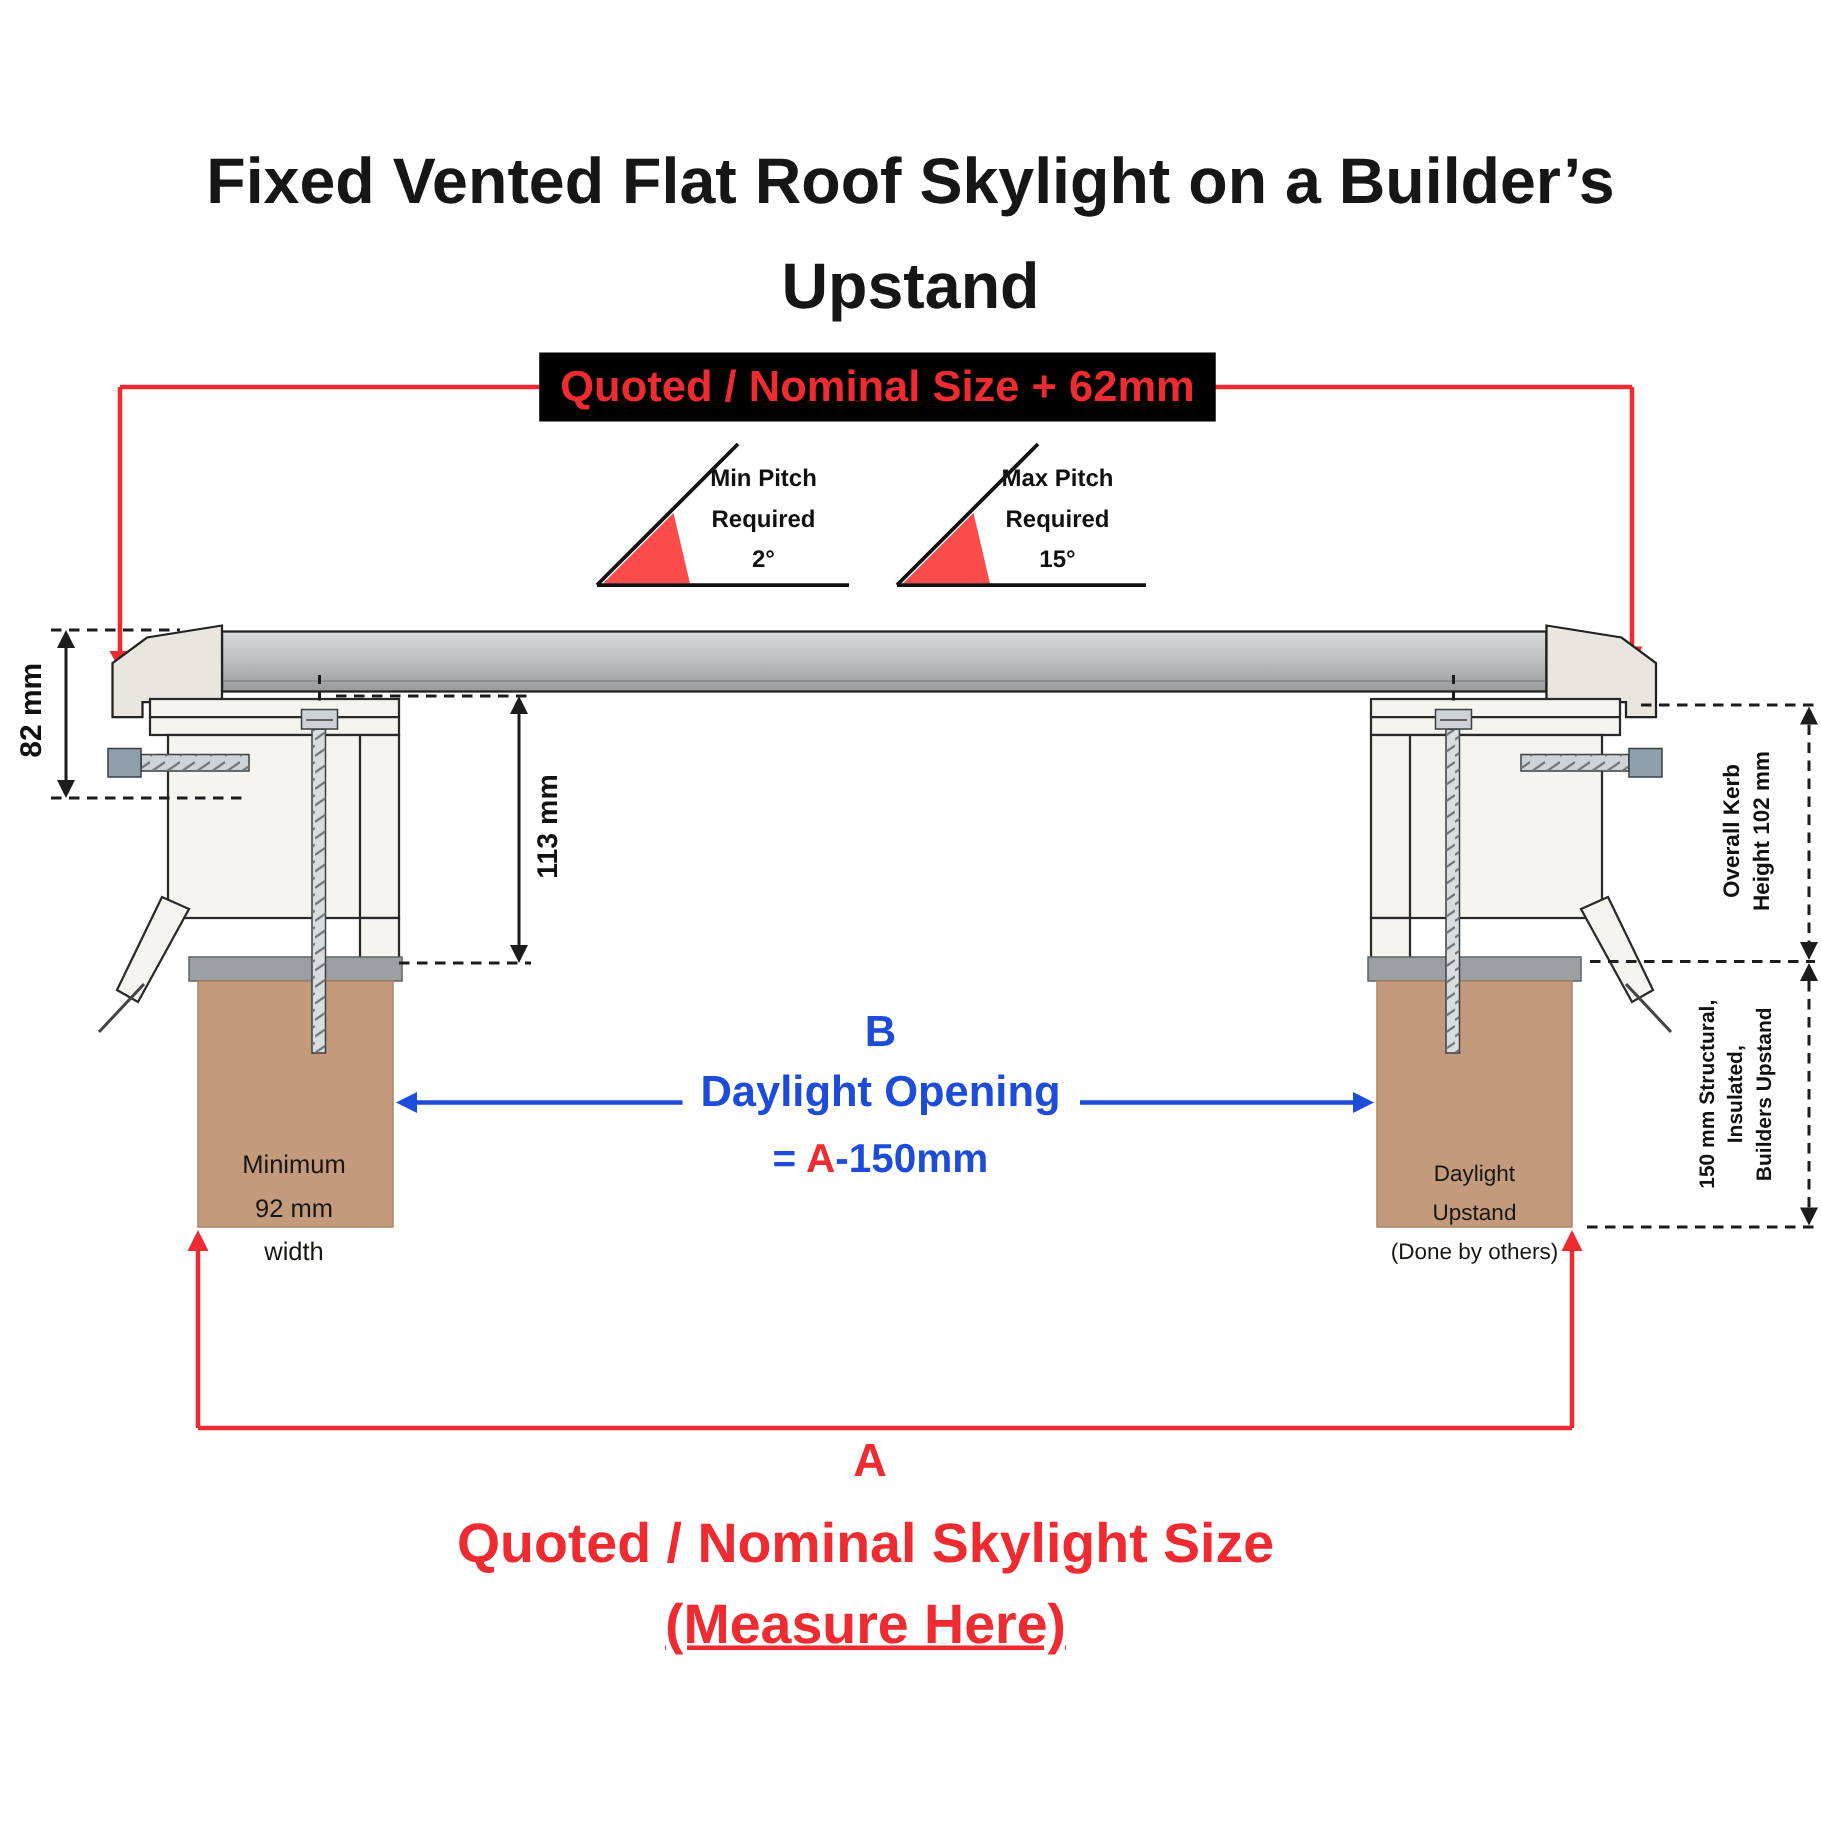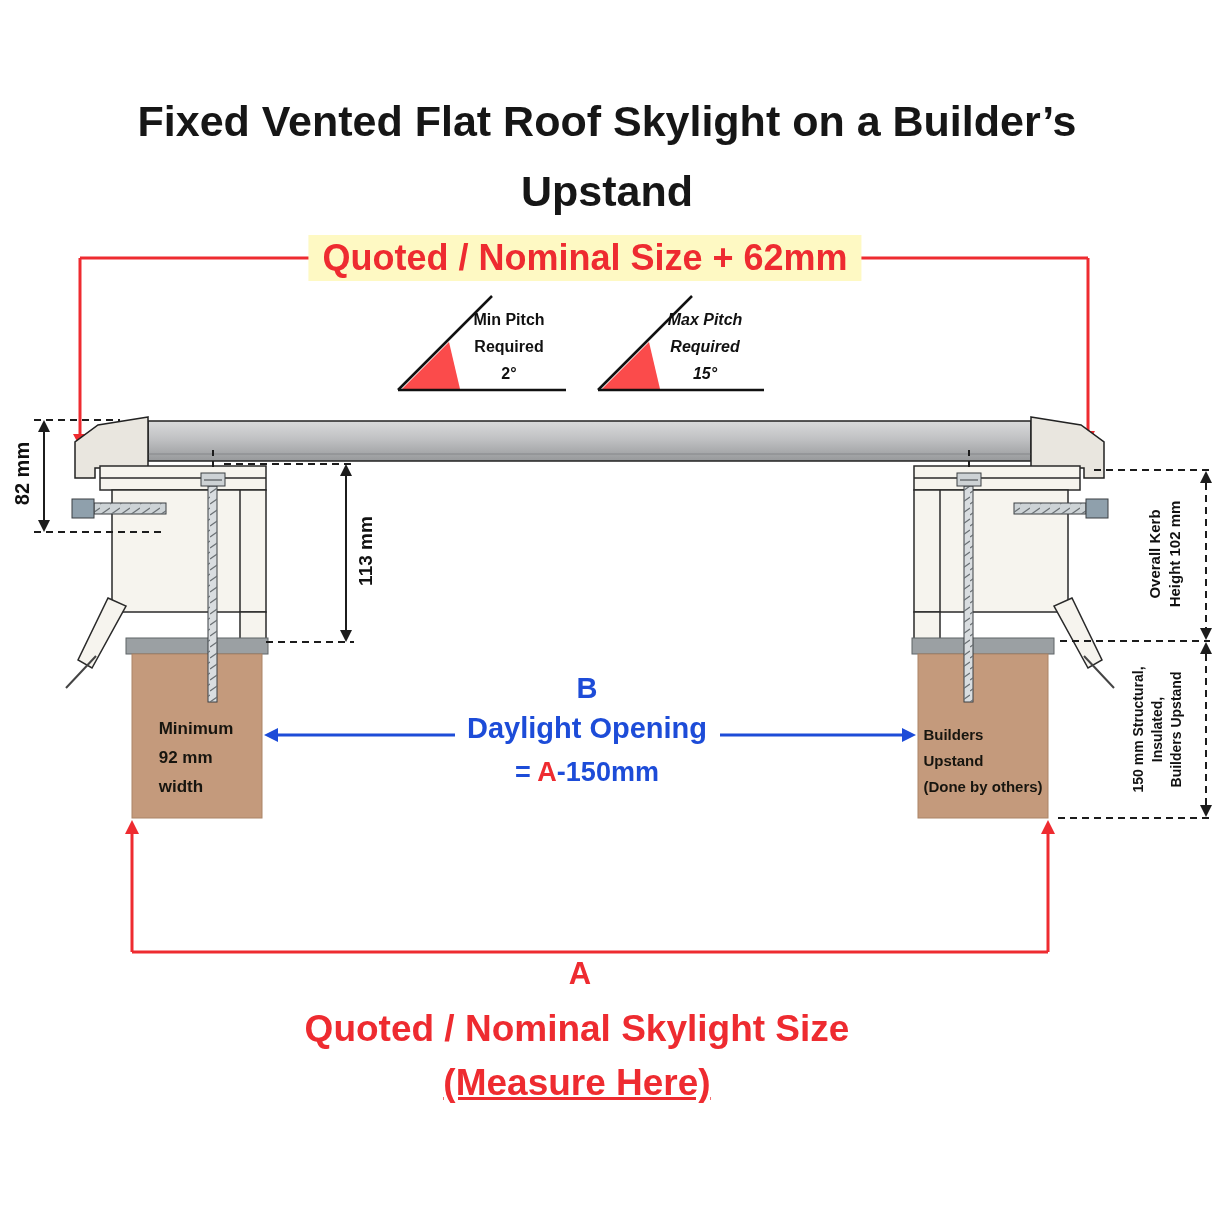--- a/index.html
+++ b/index.html
@@ -2,33 +2,33 @@
 <html><head>
 <meta charset="utf-8">
 <style>
   html,body{margin:0;padding:0;background:#ffffff;}
   .stage{position:relative;width:1214px;height:1214px;background:#ffffff;overflow:hidden;
          font-family:"Liberation Sans","DejaVu Sans",sans-serif;color:#161616;}
   .abs{position:absolute;}
   svg.draw{position:absolute;left:0;top:0;}
   .title{left:50%;top:86px;transform:translateX(-50%);width:1200px;text-align:center;
          font-size:43px;font-weight:700;line-height:70px;color:#161616;}
-  .top-dim{left:585px;top:235px;transform:translateX(-50%);font-size:36px;font-weight:700;
-           color:#ee2b30;background:#fef9c3;padding:0 14px;line-height:46px;white-space:nowrap;}
+  .top-dim{left:585px;top:235px;transform:translateX(-50%);font-size:29px;font-weight:700;
+           color:#ee2b30;background:#000000;padding:0 14px;line-height:46px;white-space:nowrap;}
   .pitch-text{width:118px;text-align:center;font-size:16px;font-weight:700;line-height:27px;color:#111;}
   .pitch-text span{display:block;}
   .pitch-min{left:450px;top:306px;}
-  .pitch-max{left:646px;top:306px;font-style:italic;}
+  .pitch-max{left:646px;top:306px;}
   .rot{transform:rotate(-90deg);text-align:center;font-weight:700;color:#111;}
   .dim82{left:-40px;top:462px;width:124px;font-size:20px;}
   .dim113{left:294px;top:540px;width:144px;font-size:19px;}
   .kerbh{left:1078px;top:534px;width:174px;font-size:15px;line-height:20px;}
   .kerbh span,.structL span{display:block;}
   .structL{left:1066px;top:701px;width:182px;font-size:14px;line-height:19px;}
-  .upstand-label{text-align:left;font-weight:700;color:#17150f;}
+  .upstand-label{text-align:center;font-weight:400;color:#17150f;margin-top:48px;}
   .upstand-label span{display:block;}
   .up-left{left:196px;top:714px;transform:translateX(-50%);font-size:17px;line-height:29px;}
   .up-right{left:983px;top:722px;transform:translateX(-50%);font-size:15px;line-height:26px;}
   .dl{left:587px;transform:translateX(-50%);font-weight:700;color:#1d4cd8;white-space:nowrap;}
   .dl-b{top:672px;font-size:29px;}
   .dl-label{top:712px;font-size:29px;}
   .dl-eq{top:757px;font-size:27px;}
   .dl-eq .var{color:#ee2b30;}
   .bottom-red{transform:translateX(-50%);font-weight:700;color:#ee2b30;white-space:nowrap;}
   .bot-a{left:580px;top:956px;font-size:31px;}
@@ -209,21 +209,21 @@
     <span>Insulated,</span>
     <span>Builders Upstand</span>
   </div>
 
   <div class="abs upstand-label up-left">
     <span>Minimum</span>
     <span>92 mm</span>
     <span>width</span>
   </div>
   <div class="abs upstand-label up-right">
-    <span>Builders</span>
+    <span>Daylight</span>
     <span>Upstand</span>
     <span>(Done by others)</span>
   </div>
 
   <div class="abs dl dl-b">B</div>
   <div class="abs dl dl-label">Daylight Opening</div>
   <div class="abs dl dl-eq"><span>= </span><span class="var">A</span><span>-150mm</span></div>
 
   <div class="abs bottom-red bot-a">A</div>
   <div class="abs bottom-red bot-l1">Quoted / Nominal Skylight Size</div>

